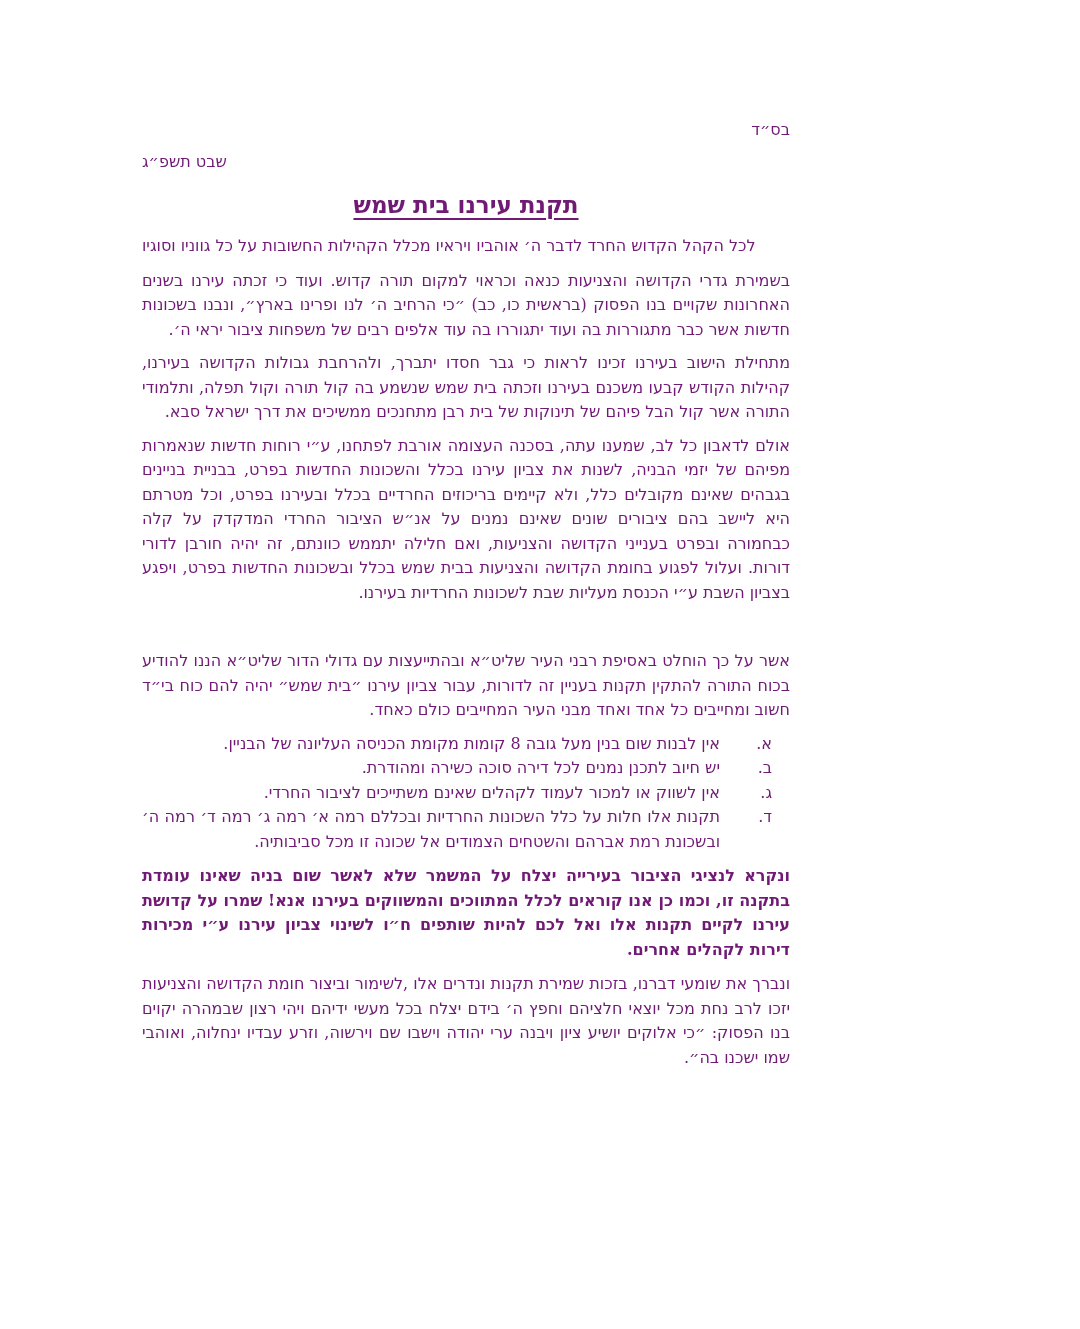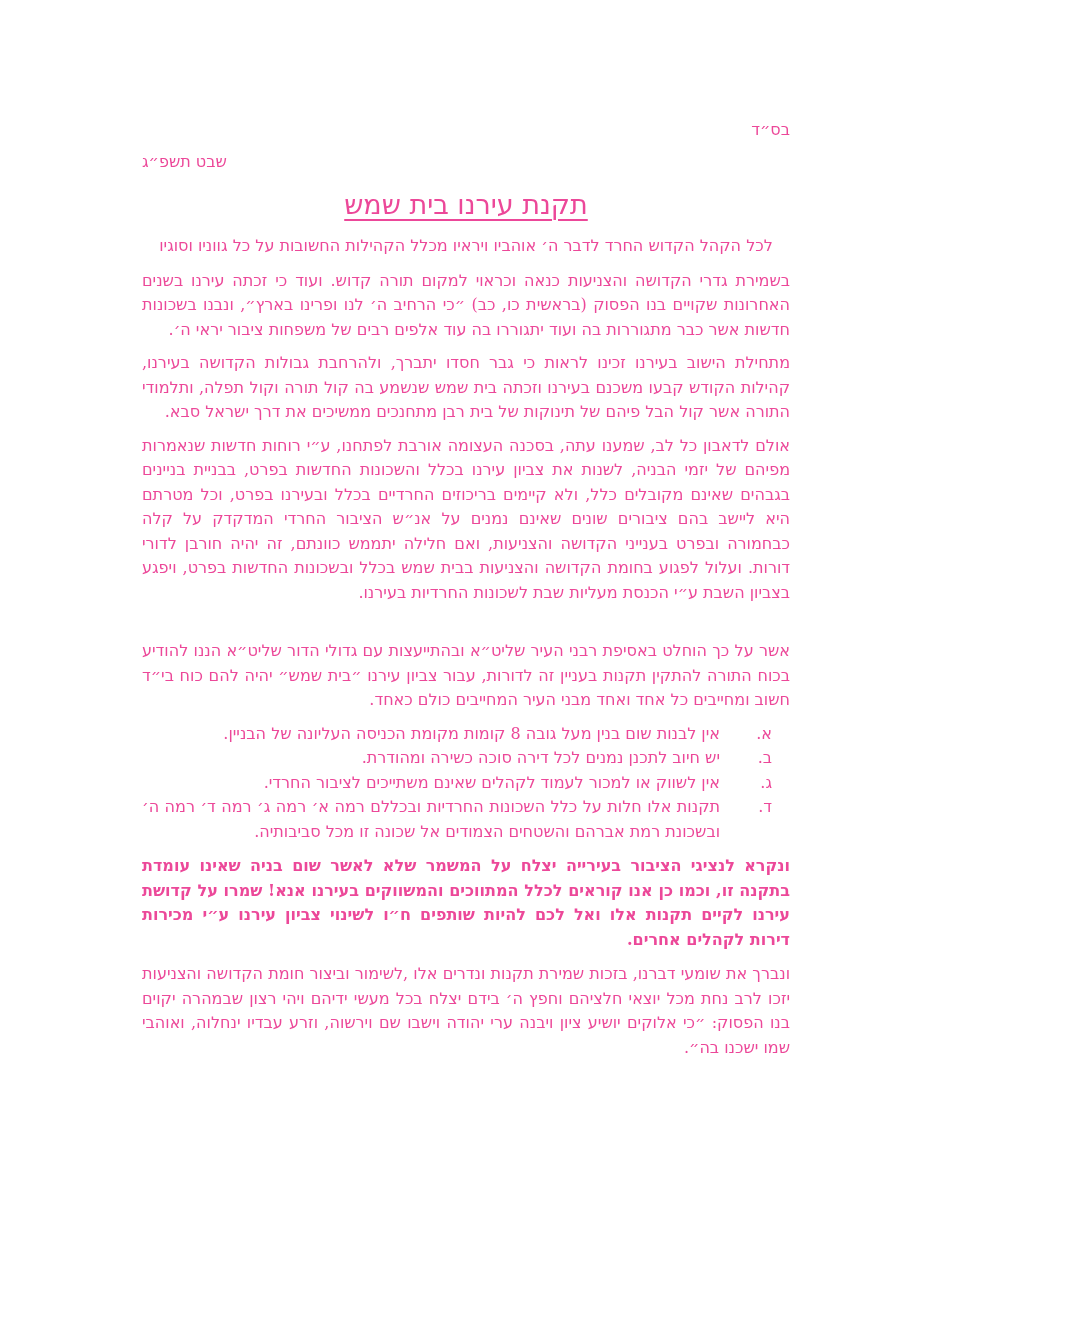--- a/index.html
+++ b/index.html
@@ -1,32 +1,32 @@
 <!DOCTYPE html>
 <html lang="he"><head>
 <meta charset="utf-8">
 <style>
   html,body{margin:0;padding:0;background:#ffffff;}
   .page{
     width:932px;height:1329px;background:#ffffff;overflow:hidden;
     box-sizing:border-box;padding:118px 142px 0 142px;
     direction:rtl;
     font-family:"DejaVu Serif","DejaVu Sans",serif;
-    font-size:16px;line-height:24.5px;color:#ec4899;
+    font-size:16px;line-height:24.5px;color:#701a75;
   }
   .bsd{text-align:right;}
   .date{text-align:left;margin-top:7px;}
   .title{
-    text-align:center;font-weight:normal;font-size:27px;line-height:30px;
+    text-align:center;font-weight:bold;font-size:23px;line-height:30px;
     margin-top:16px;margin-bottom:14px;
   }
   .title .underline{text-decoration:underline;text-decoration-thickness:1.5px;text-underline-offset:5px;}
-  .salutation{text-align:center;margin:0 0 10px 0;}
+  .salutation{text-align:left;margin:0 0 10px 0;}
   .para{text-align:justify;margin:0 0 9px 0;}
-  .para.big-gap{margin-top:34px;}
+  .para.big-gap{margin-top:44px;}
   .reg-list{margin:2px 0 10px 0;padding:0 18px 0 0;}
   .reg-item{display:flex;direction:rtl;}
   .reg-marker{flex:0 0 52px;}
   .reg-text{flex:1;text-align:justify;}
   .appeal{font-weight:bold;text-align:justify;margin:0 0 10px 0;}
   .blessing{text-align:justify;margin:0 0 11px 0;}
   .closing{text-align:right;margin-top:2px;}
 </style>
 </head>
 <body>

